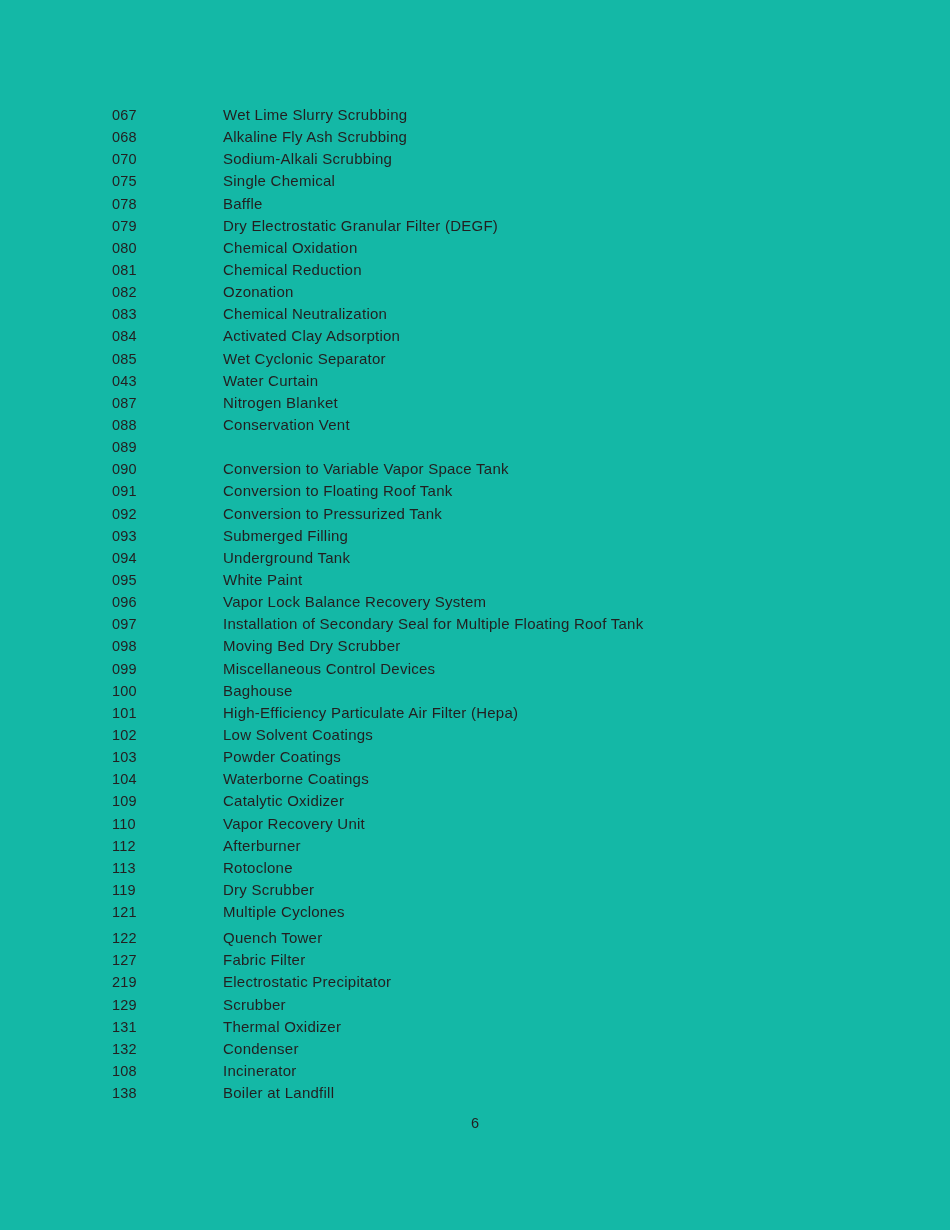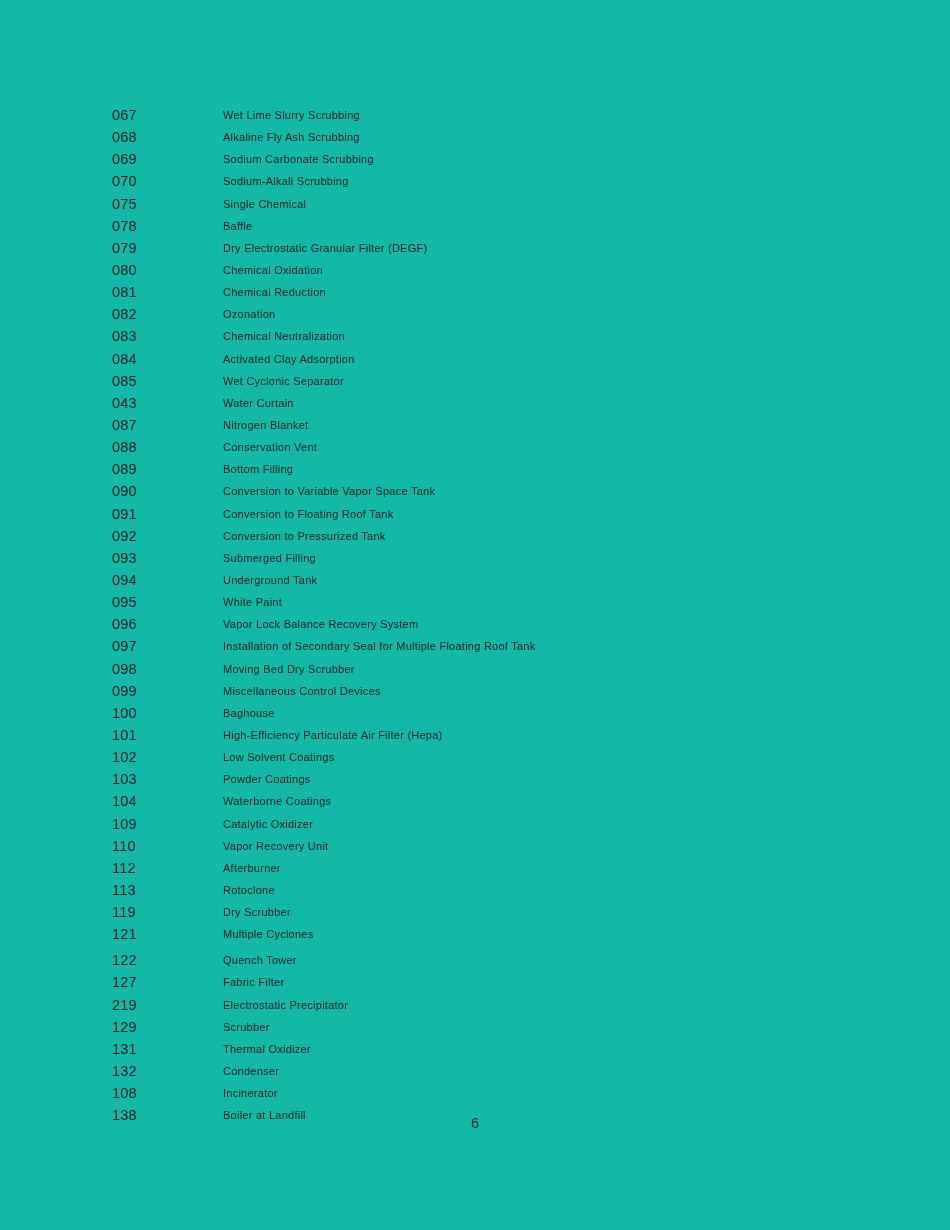--- a/index.html
+++ b/index.html
@@ -42,21 +42,21 @@
   .code-num {
     width: 111px;
     flex: 0 0 111px;
     font-size: 14.5px;
     letter-spacing: 0.2px;
     color: #231f20;
     white-space: nowrap;
   }
   .code-label {
     flex: 1 1 auto;
-    font-size: 11px;
+    font-size: 15px;
     letter-spacing: 0.25px;
     color: #231f20;
     white-space: nowrap;
   }
   .page-number {
     position: absolute;
     left: 0;
     top: 1115px;
     width: 950px;
     text-align: center;
@@ -71,24 +71,20 @@
   <div class="code-list">
       <div class="code-row">
         <span class="code-num">067</span>
         <span class="code-label">Wet Lime Slurry Scrubbing</span>
       </div>
       <div class="code-row">
         <span class="code-num">068</span>
         <span class="code-label">Alkaline Fly Ash Scrubbing</span>
       </div>
       <div class="code-row">
-        <span class="code-num">069</span>
-        <span class="code-label">Sodium Carbonate Scrubbing</span>
-      </div>
-      <div class="code-row">
         <span class="code-num">070</span>
         <span class="code-label">Sodium-Alkali Scrubbing</span>
       </div>
       <div class="code-row">
         <span class="code-num">075</span>
         <span class="code-label">Single Chemical</span>
       </div>
       <div class="code-row">
         <span class="code-num">078</span>
         <span class="code-label">Baffle</span>
@@ -128,21 +124,20 @@
       <div class="code-row">
         <span class="code-num">087</span>
         <span class="code-label">Nitrogen Blanket</span>
       </div>
       <div class="code-row">
         <span class="code-num">088</span>
         <span class="code-label">Conservation Vent</span>
       </div>
       <div class="code-row">
         <span class="code-num">089</span>
-        <span class="code-label">Bottom Filling</span>
       </div>
       <div class="code-row">
         <span class="code-num">090</span>
         <span class="code-label">Conversion to Variable Vapor Space Tank</span>
       </div>
       <div class="code-row">
         <span class="code-num">091</span>
         <span class="code-label">Conversion to Floating Roof Tank</span>
       </div>
       <div class="code-row">

